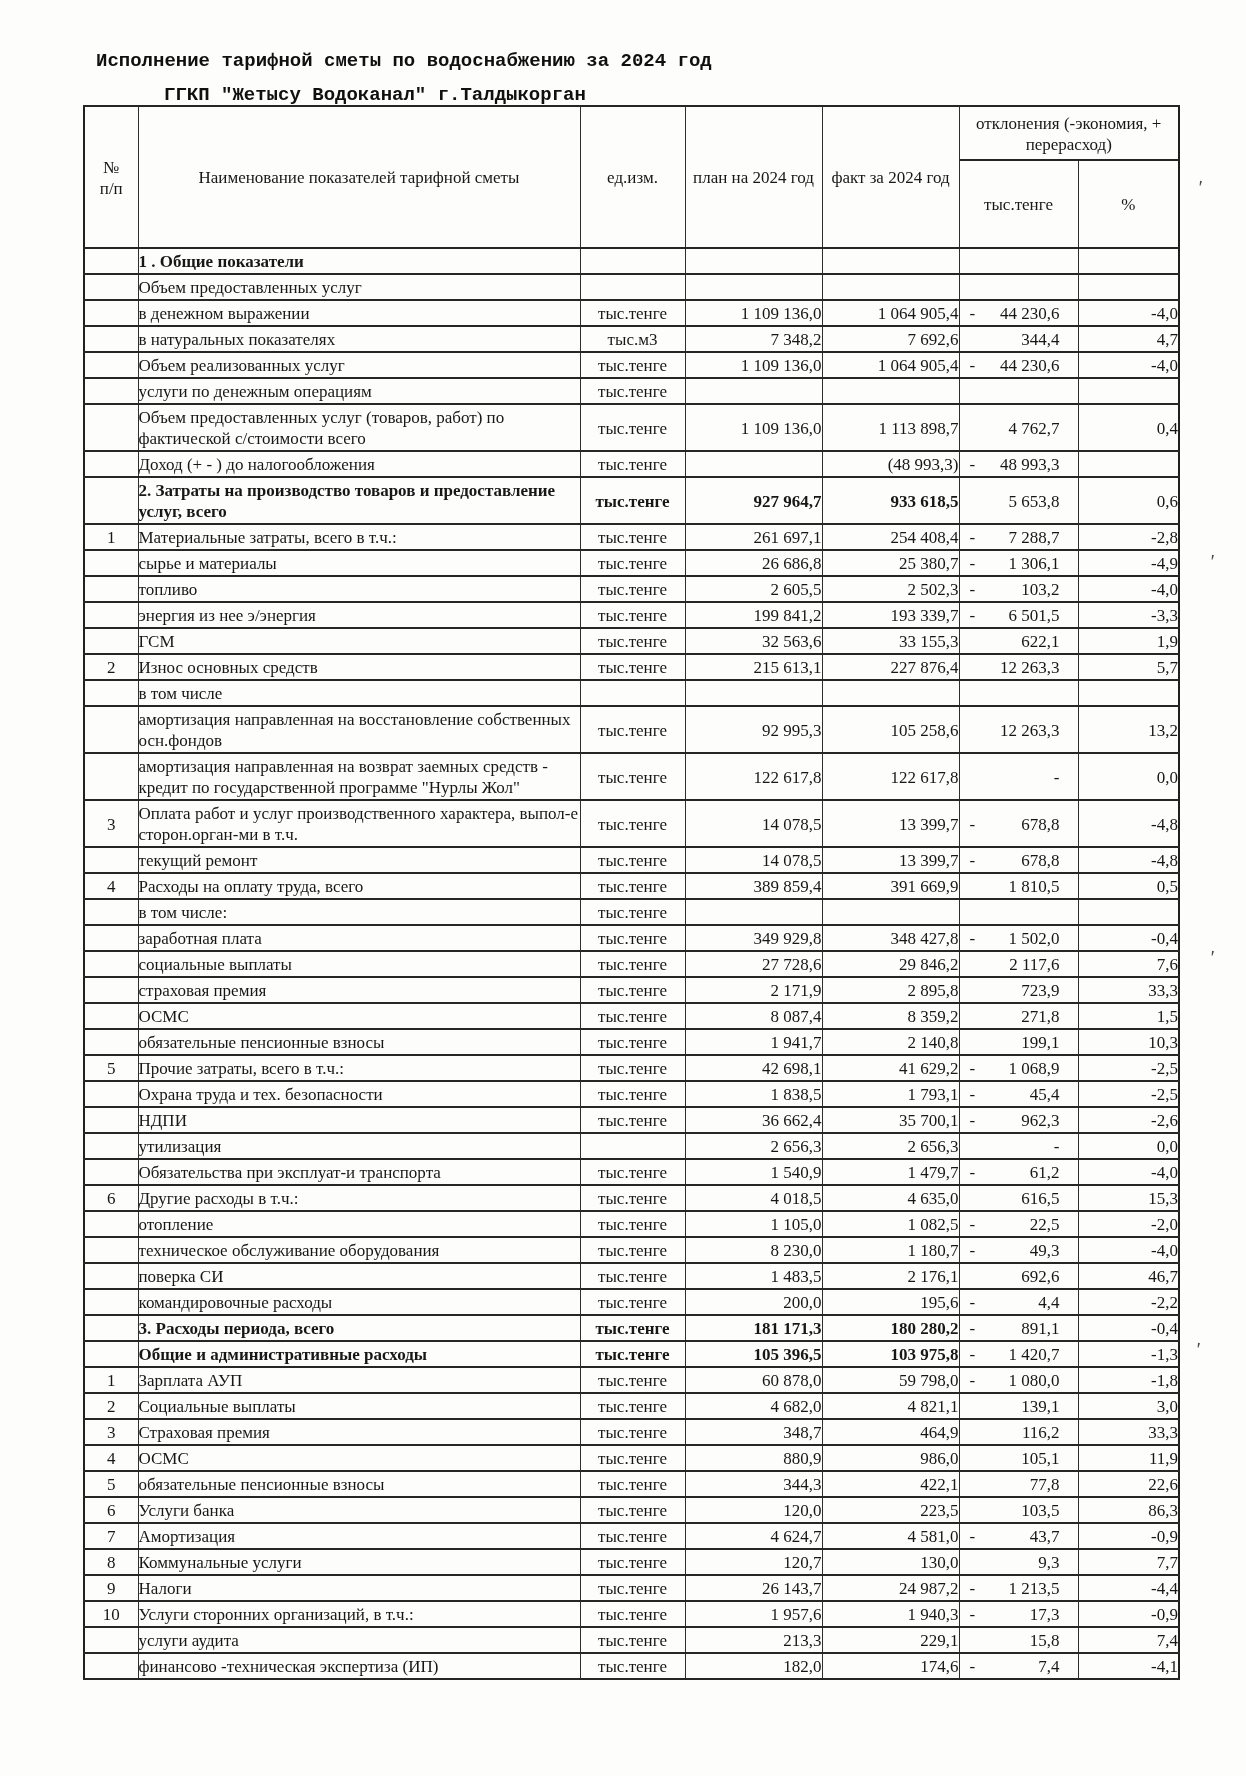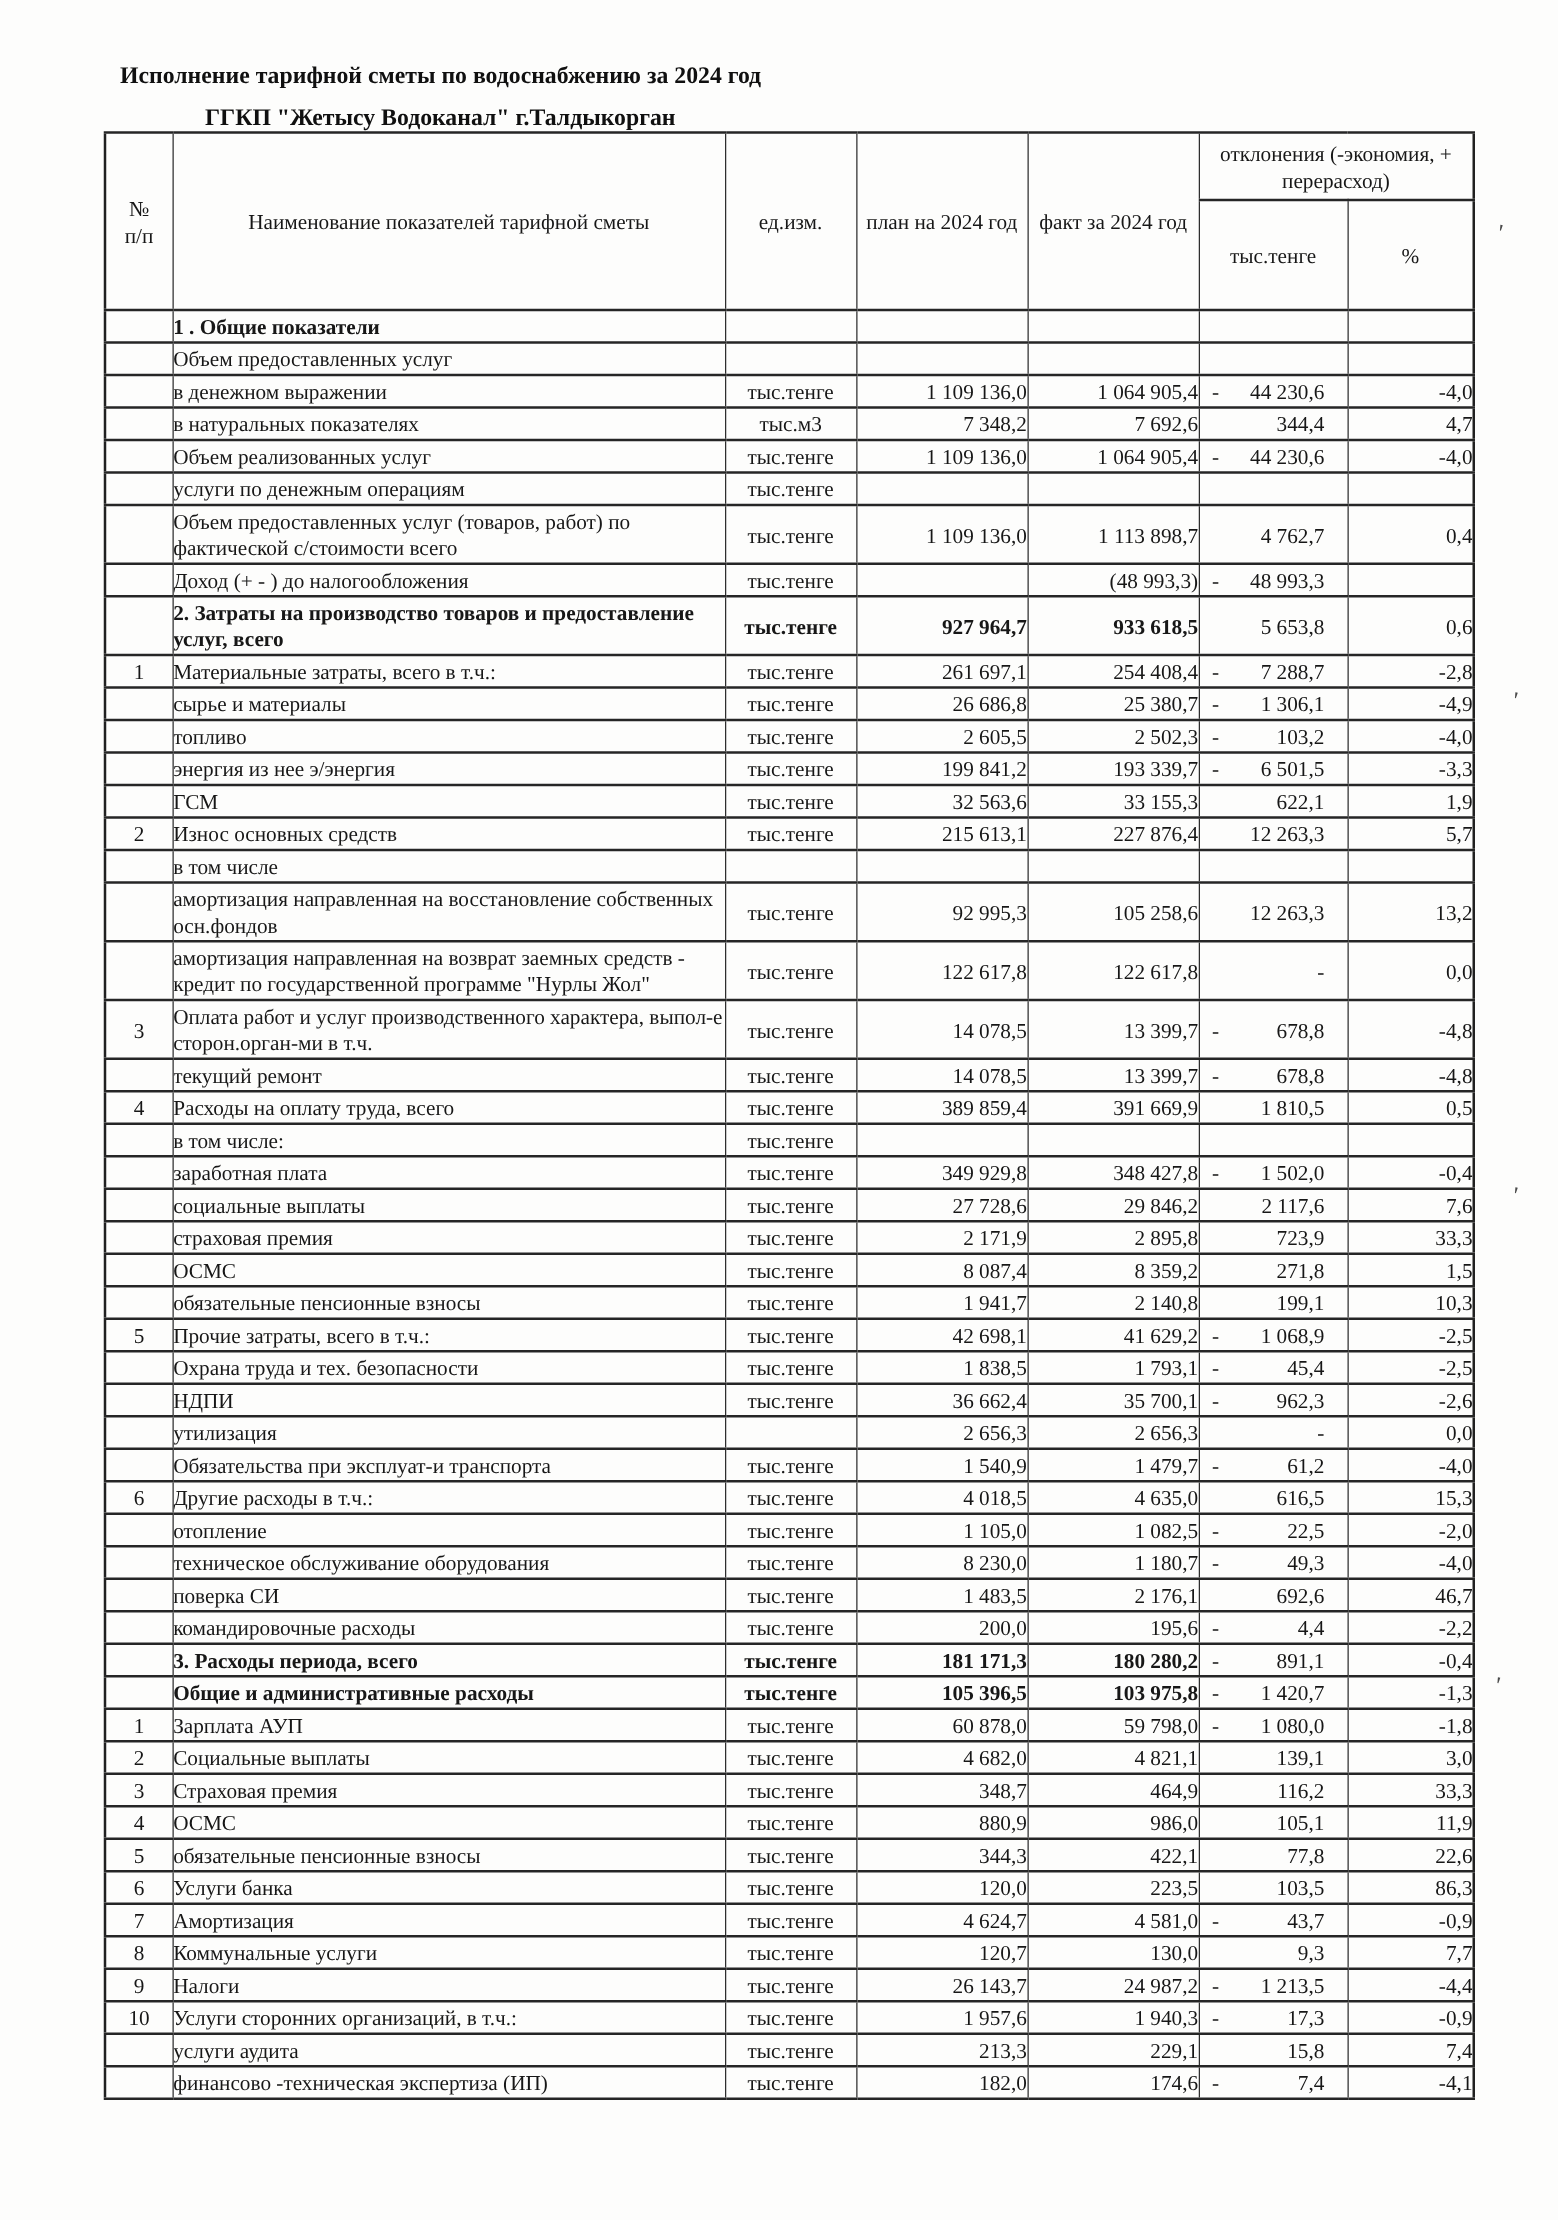--- a/index.html
+++ b/index.html
@@ -8,21 +8,21 @@
     background:#fdfdfc;
     font-family:"Liberation Serif","DejaVu Serif",serif;
     color:#171717;
     position:relative;
     overflow:hidden;
   }
   .page{position:absolute;inset:0;}
   .title{
     position:absolute;left:96px;top:44px;
     font-size:19px;font-weight:bold;line-height:34px;
-    white-space:nowrap;color:#101010;
+    white-space:nowrap;color:#101010;font-family:Liberation Mono, monospace;
   }
   .title .line2{padding-left:68px;}
   table.tariff{
     position:absolute;left:83px;top:105px;
     width:1095px;
     border-collapse:collapse;table-layout:fixed;
     font-size:17px;
   }
   table.tariff th, table.tariff td{
     border-top:2px solid #262626;

